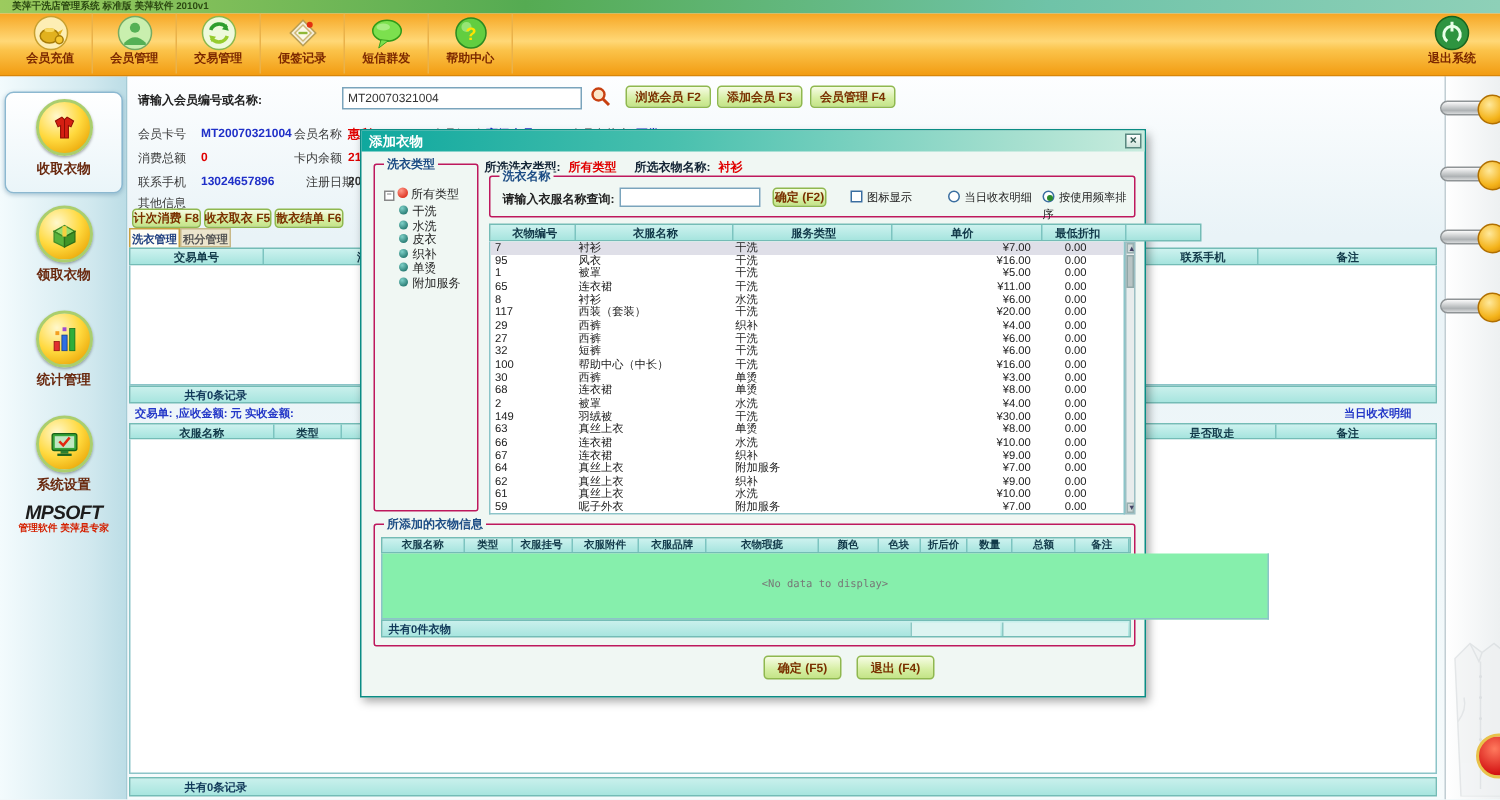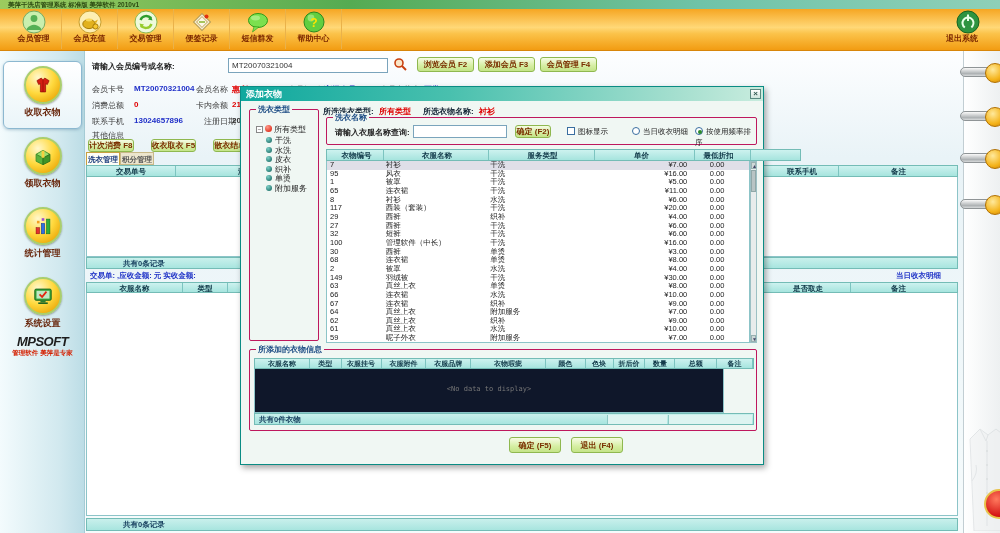--- a/index.html
+++ b/index.html
@@ -6,21 +6,21 @@
 html,body{width:1000px;height:533px;overflow:hidden}
 body{position:relative;background:#f0f7f9;font-size:9px;color:#222}
 .abs{position:absolute}
 
 .titlebar{position:absolute;left:0;top:0;width:1000px;height:9px;background:linear-gradient(90deg,#9ccb5e,#55ab52 35%,#6fc3a8 70%,#8ed0b8);color:#2c4a12;font-size:6.5px;line-height:9px;padding-left:8px;font-weight:bold}
 
 .toolbar{position:absolute;left:0;top:9px;width:1000px;height:42px;background:linear-gradient(180deg,#f6a623,#ffd877 45%,#fbc34a 60%,#f29c12);border-bottom:1px solid #d8860a;display:flex;align-items:flex-start;padding-left:6px}
 .tb-item{width:56px;height:40px;text-align:center;border-right:1px solid #eab24a;cursor:pointer}
 .tb-item .ic{width:24px;height:24px;margin:1px auto 0}
 .tb-item .lb{font-size:8px;font-weight:bold;color:#7c2800;line-height:10px}
-.tb-exit{position:absolute;right:10px;top:10px;width:44px;cursor:pointer}
+.tb-exit{position:absolute;right:10px;top:10px;width:44px;text-align:center;cursor:pointer}
 .tb-exit .lb{font-size:8px;font-weight:bold;color:#7c2800;line-height:10px}
 
 .sidebar{position:absolute;left:0;top:51px;width:85px;height:482px;background:linear-gradient(90deg,#f3fbfd,#d2e9ef 70%,#bcdde6);border-right:1px solid #a5cbd5}
 .side-item{position:absolute;left:3px;width:79px;text-align:center;cursor:pointer}
 .side-sel{background:linear-gradient(#ffffff,#eaf5f9);border:1px solid #8cb8d0;border-radius:6px;box-shadow:0 1px 3px rgba(60,110,140,.35)}
 .side-ic{width:38px;height:38px;border-radius:50%;margin:4px auto 2px;background:radial-gradient(circle at 35% 28%,#fff8cc,#ffd93e 48%,#e9a303 88%);border:2px solid #aace6e;box-shadow:0 1px 2px rgba(0,0,0,.35);display:flex;align-items:center;justify-content:center}
 .side-lb{font-size:9px;font-weight:bold;color:#6a2a10;line-height:13px}
 .logo{position:absolute;left:0;top:283px;width:85px;text-align:center}
 .logo .brand{font-size:13px;font-weight:bold;font-style:italic;color:#1c1c1c;letter-spacing:-.5px}
 .logo .slogan{font-size:6.5px;color:#d42000;font-weight:bold;line-height:8px}
@@ -75,56 +75,56 @@
 .c0{width:57px;padding-left:3px}.c1{width:105px;padding-left:2px}.c2{width:106px;padding-left:2px}
 .c3{width:100px;text-align:right;padding-right:6px}.c4{width:56px;text-align:center;padding-right:8px}
 .vscroll{position:absolute;left:509px;top:74px;width:7px;height:182px;background:#e8ecec;border:1px solid #9cc0c4}
 .vscroll .ar{position:absolute;left:0;width:5px;height:7px;background:#cfd8d8;border:1px solid #98b0b0;font-size:5px;line-height:6px;text-align:center;color:#446}
 .vscroll .thumb{position:absolute;left:0;top:8px;width:5px;height:22px;background:#b8c4c4;border:1px solid #90a8a8}
 
 .added-head{position:absolute;left:4px;top:8px;width:500px;height:11px;background:linear-gradient(#cdf2ef,#a6e4de);border:1px solid #74bcb6;display:flex}
 .added-head .tcell{font-size:7px;font-weight:bold;color:#123a4a;text-align:center;line-height:10px;border-right:1px solid #7cc4c0;overflow:hidden}
 .a0{width:55px}.a1{width:32px}.a2{width:40px}.a3{width:45px}.a4{width:45px}.a5{width:75px}
 .a6{width:40px}.a7{width:28px}.a8{width:32px}.a9{width:30px}.a10{width:42px}.a11{width:36px}
-.added-body{position:absolute;left:4px;top:19px;width:470px;height:44px;background:#0f172a;border:1px solid #8cc4c8;border-top:none}
+.added-body{position:absolute;left:4px;top:19px;width:592px;height:44px;background:#86efac;border:1px solid #8cc4c8;border-top:none}
 .nodata{position:absolute;left:0;top:16px;width:100%;text-align:center;font-size:7px;color:#777;font-family:"DejaVu Sans Mono",monospace}
 .added-status{position:absolute;left:4px;top:63px;width:500px;height:12px;background:linear-gradient(#c9f0ec,#a8e5df);border:1px solid #74bcb6;font-size:7.5px;font-weight:bold;color:#123a5a;line-height:11px;padding-left:4px}
 .added-status .seg{position:absolute;top:1px;height:9px;background:#ddf4f1;border-left:1px solid #8cc8c4}
 
 .bluetext{position:absolute;font-size:7.5px;font-weight:bold;color:#2438c8;white-space:nowrap}
 .link{cursor:pointer}
 svg{display:block}
 </style>
 </head>
 <body>
 
 <div class="titlebar">美萍干洗店管理系统 标准版 美萍软件 2010v1</div>
 
 <div class="toolbar">
-  <div class="tb-item">
-    <div class="ic">
-        <svg viewBox="0 0 24 24" width="24" height="24">
-          <circle cx="12" cy="12" r="11" fill="#c9efae" stroke="#76ab62"></circle>
-          <circle cx="12" cy="8.5" r="3.4" fill="#55b055"></circle>
-          <path d="M4.8 18.5 Q12 11 19.2 18.5 L19.2 20 L4.8 20 Z" fill="#55b055"></path>
-        </svg>
-      </div>
-    <div class="lb">会员管理</div>
-  </div>
   <div class="tb-item">
     <div class="ic">
         <svg viewBox="0 0 24 24" width="24" height="24">
           <circle cx="12" cy="12" r="11" fill="#fdeeb4" stroke="#c8a030"></circle>
           <ellipse cx="11" cy="14" rx="6.2" ry="4.6" fill="#e2b11e" stroke="#a87c08"></ellipse>
           <path d="M16.5 11.5 L20 9.5 L18 13.5" fill="#e2b11e"></path>
           <ellipse cx="11" cy="10" rx="3.4" ry="1.4" fill="#f8d860"></ellipse>
           <circle cx="17.5" cy="16.5" r="2.6" fill="#f8c830" stroke="#a87c08"></circle>
         </svg>
       </div>
     <div class="lb">会员充值</div>
+  </div>
+  <div class="tb-item">
+    <div class="ic">
+        <svg viewBox="0 0 24 24" width="24" height="24">
+          <circle cx="12" cy="12" r="11" fill="#c9efae" stroke="#76ab62"></circle>
+          <circle cx="12" cy="8.5" r="3.4" fill="#55b055"></circle>
+          <path d="M4.8 18.5 Q12 11 19.2 18.5 L19.2 20 L4.8 20 Z" fill="#55b055"></path>
+        </svg>
+      </div>
+    <div class="lb">会员管理</div>
   </div>
   <div class="tb-item">
     <div class="ic">
         <svg viewBox="0 0 24 24" width="24" height="24">
           <circle cx="12" cy="12" r="11" fill="#eefadc" stroke="#8cb84c"></circle>
           <path d="M6.5 10 A6 6 0 0 1 17 8.5" stroke="#2f9e2f" stroke-width="2.4" fill="none"></path>
           <path d="M17 6 L18.5 10.5 L14 9.5 Z" fill="#2f9e2f"></path>
           <path d="M17.5 14 A6 6 0 0 1 7 15.5" stroke="#96cc2e" stroke-width="2.4" fill="none"></path>
           <path d="M7 18 L5.5 13.5 L10 14.5 Z" fill="#96cc2e"></path>
         </svg>
@@ -269,21 +269,21 @@
 <div class="flabel" style="left:92px;top:100px">消费总额</div>
 <div class="fvalue v-red" style="left:134px;top:100px">0</div>
 <div class="flabel" style="left:196px;top:100px">卡内余额</div>
 <div class="fvalue v-red" style="left:232px;top:100px">210</div>
 <div class="flabel" style="left:92px;top:116px">联系手机</div>
 <div class="fvalue v-blue" style="left:134px;top:116px">13024657896</div>
 <div class="flabel" style="left:204px;top:116px">注册日期</div>
 <div class="fvalue v-dark" style="left:232px;top:116px">2007</div>
 <div class="flabel" style="left:92px;top:130px">其他信息</div>
 
-<div class="abs" style="left:88px;top:139px;display:flex;gap:17px">
+<div class="abs" style="left:88px;top:139px;display:flex;gap:2px">
     <div class="btn ab0">计次消费 F8</div>
     <div class="btn ab1">收衣取衣 F5</div>
     <div class="btn ab2">散衣结单 F6</div>
   </div>
 <div class="abs" style="left:86px;top:152px;width:160px;height:13px">
   <div class="tab on" style="left:0;width:34px">洗衣管理</div>
   <div class="tab off" style="left:34px;width:34px">积分管理</div>
 </div>
 
 <div class="thead" style="left:86px;top:165px;width:872px;height:12px">
@@ -408,21 +408,21 @@
       </div>
       <div class="trow">
         <div class="tcell c0">32</div>
         <div class="tcell c1">短裤</div>
         <div class="tcell c2">干洗</div>
         <div class="tcell c3">¥6.00</div>
         <div class="tcell c4">0.00</div>
       </div>
       <div class="trow">
         <div class="tcell c0">100</div>
-        <div class="tcell c1">管理软件（中长）</div>
+        <div class="tcell c1">帮助中心（中长）</div>
         <div class="tcell c2">干洗</div>
         <div class="tcell c3">¥16.00</div>
         <div class="tcell c4">0.00</div>
       </div>
       <div class="trow">
         <div class="tcell c0">30</div>
         <div class="tcell c1">西裤</div>
         <div class="tcell c2">单烫</div>
         <div class="tcell c3">¥3.00</div>
         <div class="tcell c4">0.00</div>

